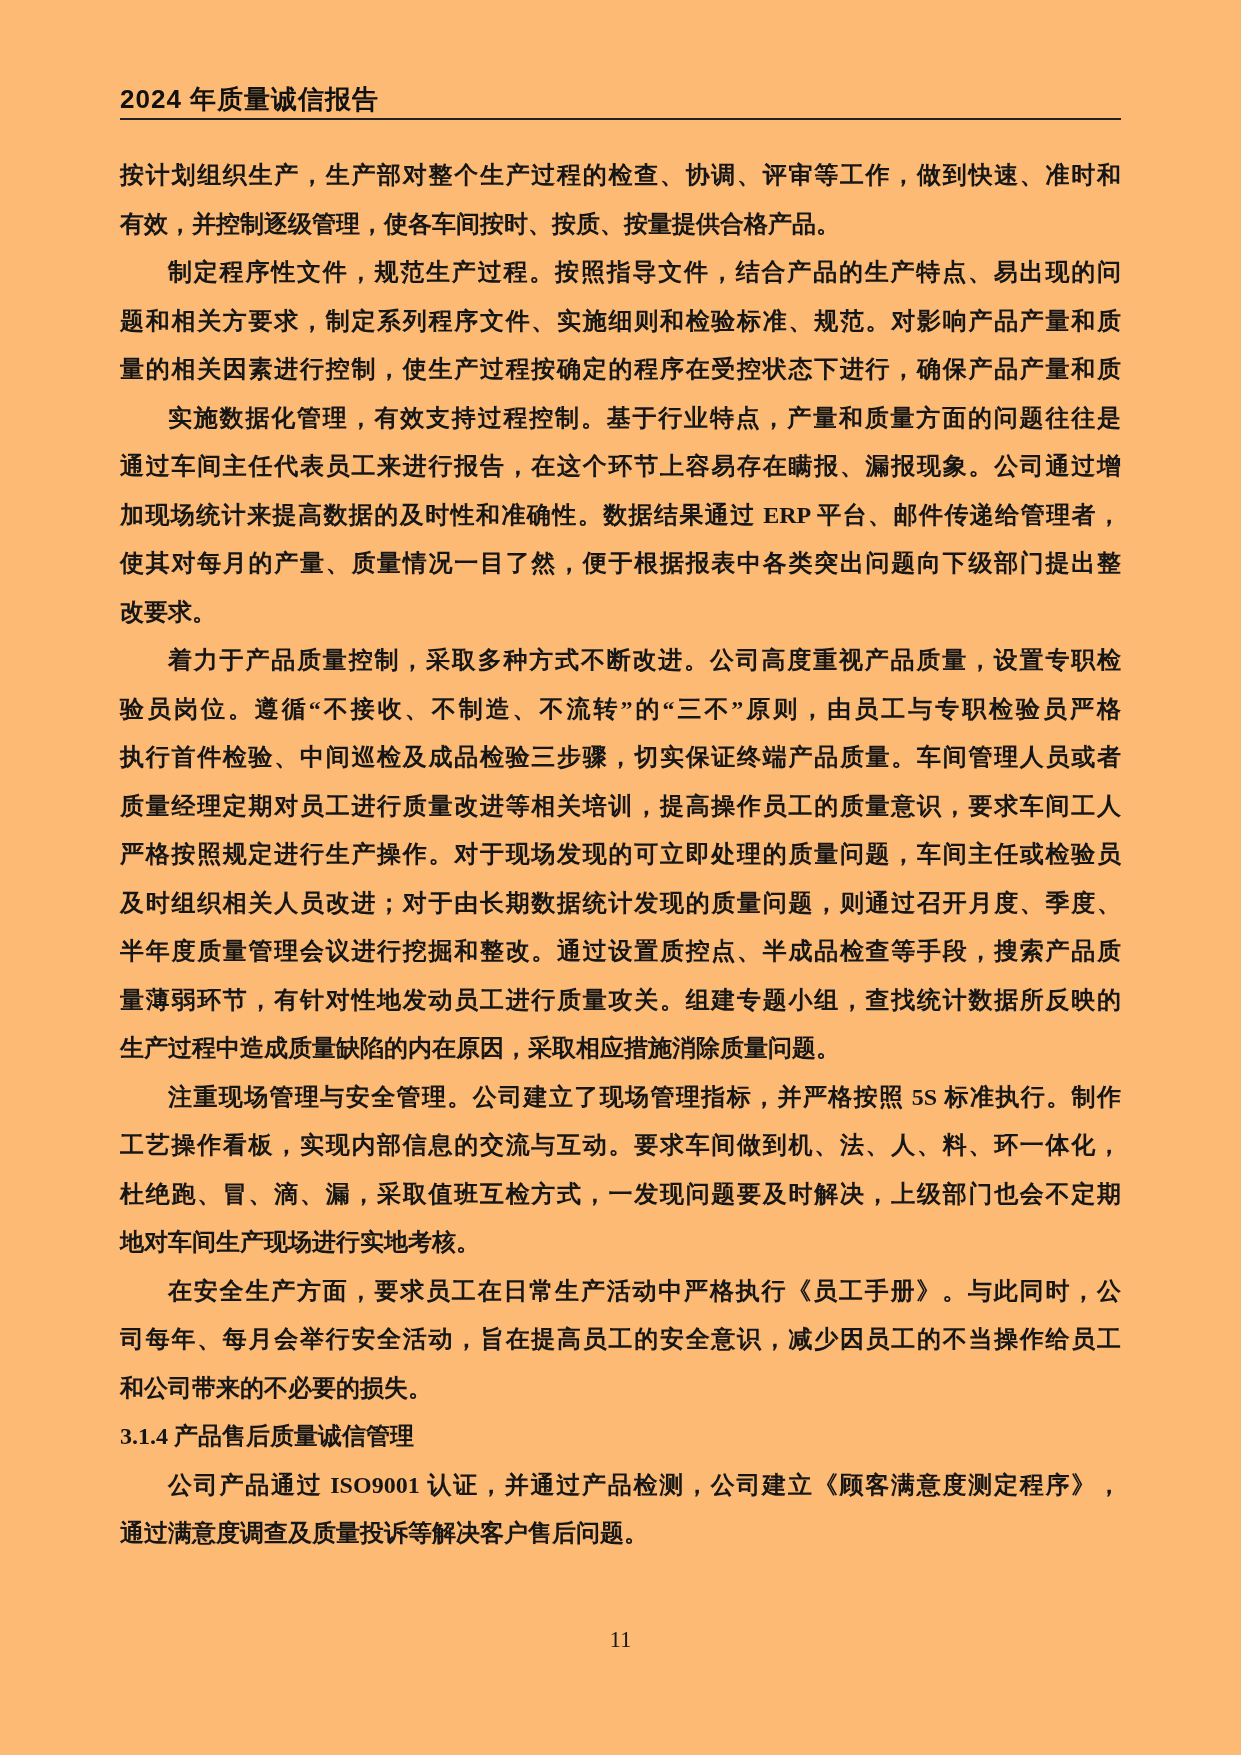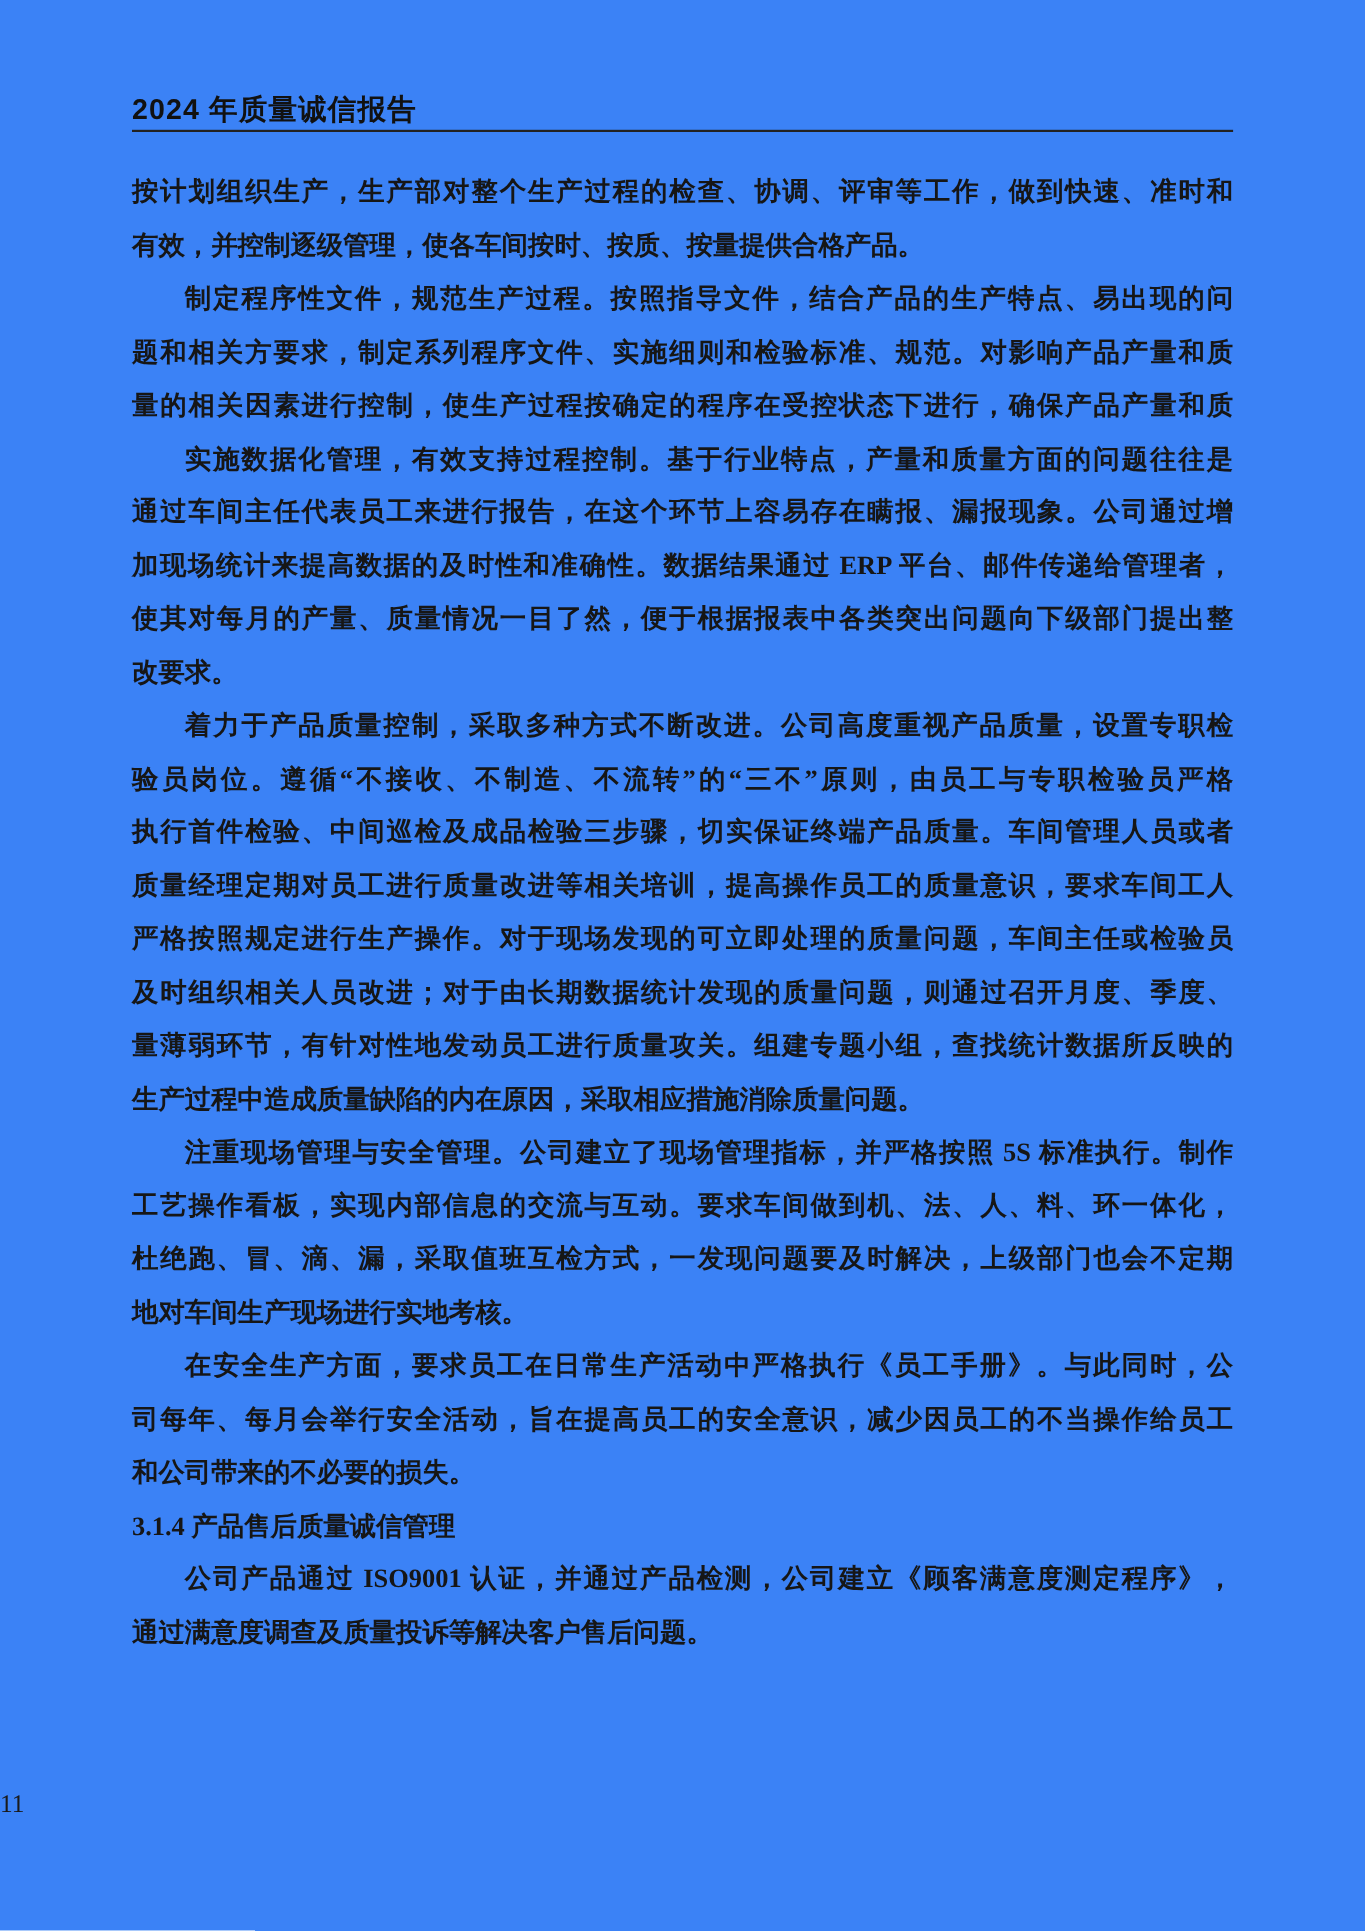--- a/index.html
+++ b/index.html
@@ -4,21 +4,21 @@
 <style>
   html, body {
     margin: 0;
     padding: 0;
     background: #ffffff;
   }
   .page {
     position: relative;
     width: 1241px;
     height: 1755px;
-    background: #3b82f6;
+    background: #fdba74;
     overflow: hidden;
     font-family: "Liberation Serif", "DejaVu Serif", serif;
     color: #161616;
   }
   .page-header {
     position: absolute;
     left: 120px;
     right: 120px;
     top: 84px;
   }
@@ -62,20 +62,21 @@
   }
   .line.heading-line {
     text-align: left;
     text-align-last: left;
   }
   .page-footer {
     position: absolute;
     left: 0;
     right: 0;
     top: 1622px;
+    text-align: center;
   }
   .page-number {
     font-size: 23px;
     line-height: 36px;
     color: #1a1a1a;
     font-family: "Liberation Serif", "DejaVu Serif", serif;
   }
 </style>
 </head>
 <body>
@@ -97,20 +98,21 @@
       <div class="line">通过车间主任代表员工来进行报告，在这个环节上容易存在瞒报、漏报现象。公司通过增</div>
       <div class="line">加现场统计来提高数据的及时性和准确性。数据结果通过 ERP 平台、邮件传递给管理者，</div>
       <div class="line">使其对每月的产量、质量情况一目了然，便于根据报表中各类突出问题向下级部门提出整</div>
       <div class="line last">改要求。</div>
       <div class="line indent">着力于产品质量控制，采取多种方式不断改进。公司高度重视产品质量，设置专职检</div>
       <div class="line">验员岗位。遵循“不接收、不制造、不流转”的“三不”原则，由员工与专职检验员严格</div>
       <div class="line">执行首件检验、中间巡检及成品检验三步骤，切实保证终端产品质量。车间管理人员或者</div>
       <div class="line">质量经理定期对员工进行质量改进等相关培训，提高操作员工的质量意识，要求车间工人</div>
       <div class="line">严格按照规定进行生产操作。对于现场发现的可立即处理的质量问题，车间主任或检验员</div>
       <div class="line">及时组织相关人员改进；对于由长期数据统计发现的质量问题，则通过召开月度、季度、</div>
+      <div class="line">半年度质量管理会议进行挖掘和整改。通过设置质控点、半成品检查等手段，搜索产品质</div>
       <div class="line">量薄弱环节，有针对性地发动员工进行质量攻关。组建专题小组，查找统计数据所反映的</div>
       <div class="line last">生产过程中造成质量缺陷的内在原因，采取相应措施消除质量问题。</div>
       <div class="line indent">注重现场管理与安全管理。公司建立了现场管理指标，并严格按照 5S 标准执行。制作</div>
       <div class="line">工艺操作看板，实现内部信息的交流与互动。要求车间做到机、法、人、料、环一体化，</div>
       <div class="line">杜绝跑、冒、滴、漏，采取值班互检方式，一发现问题要及时解决，上级部门也会不定期</div>
       <div class="line last">地对车间生产现场进行实地考核。</div>
       <div class="line indent">在安全生产方面，要求员工在日常生产活动中严格执行《员工手册》。与此同时，公</div>
       <div class="line">司每年、每月会举行安全活动，旨在提高员工的安全意识，减少因员工的不当操作给员工</div>
       <div class="line last">和公司带来的不必要的损失。</div>
       <div class="line heading-line">3.1.4 产品售后质量诚信管理</div>

